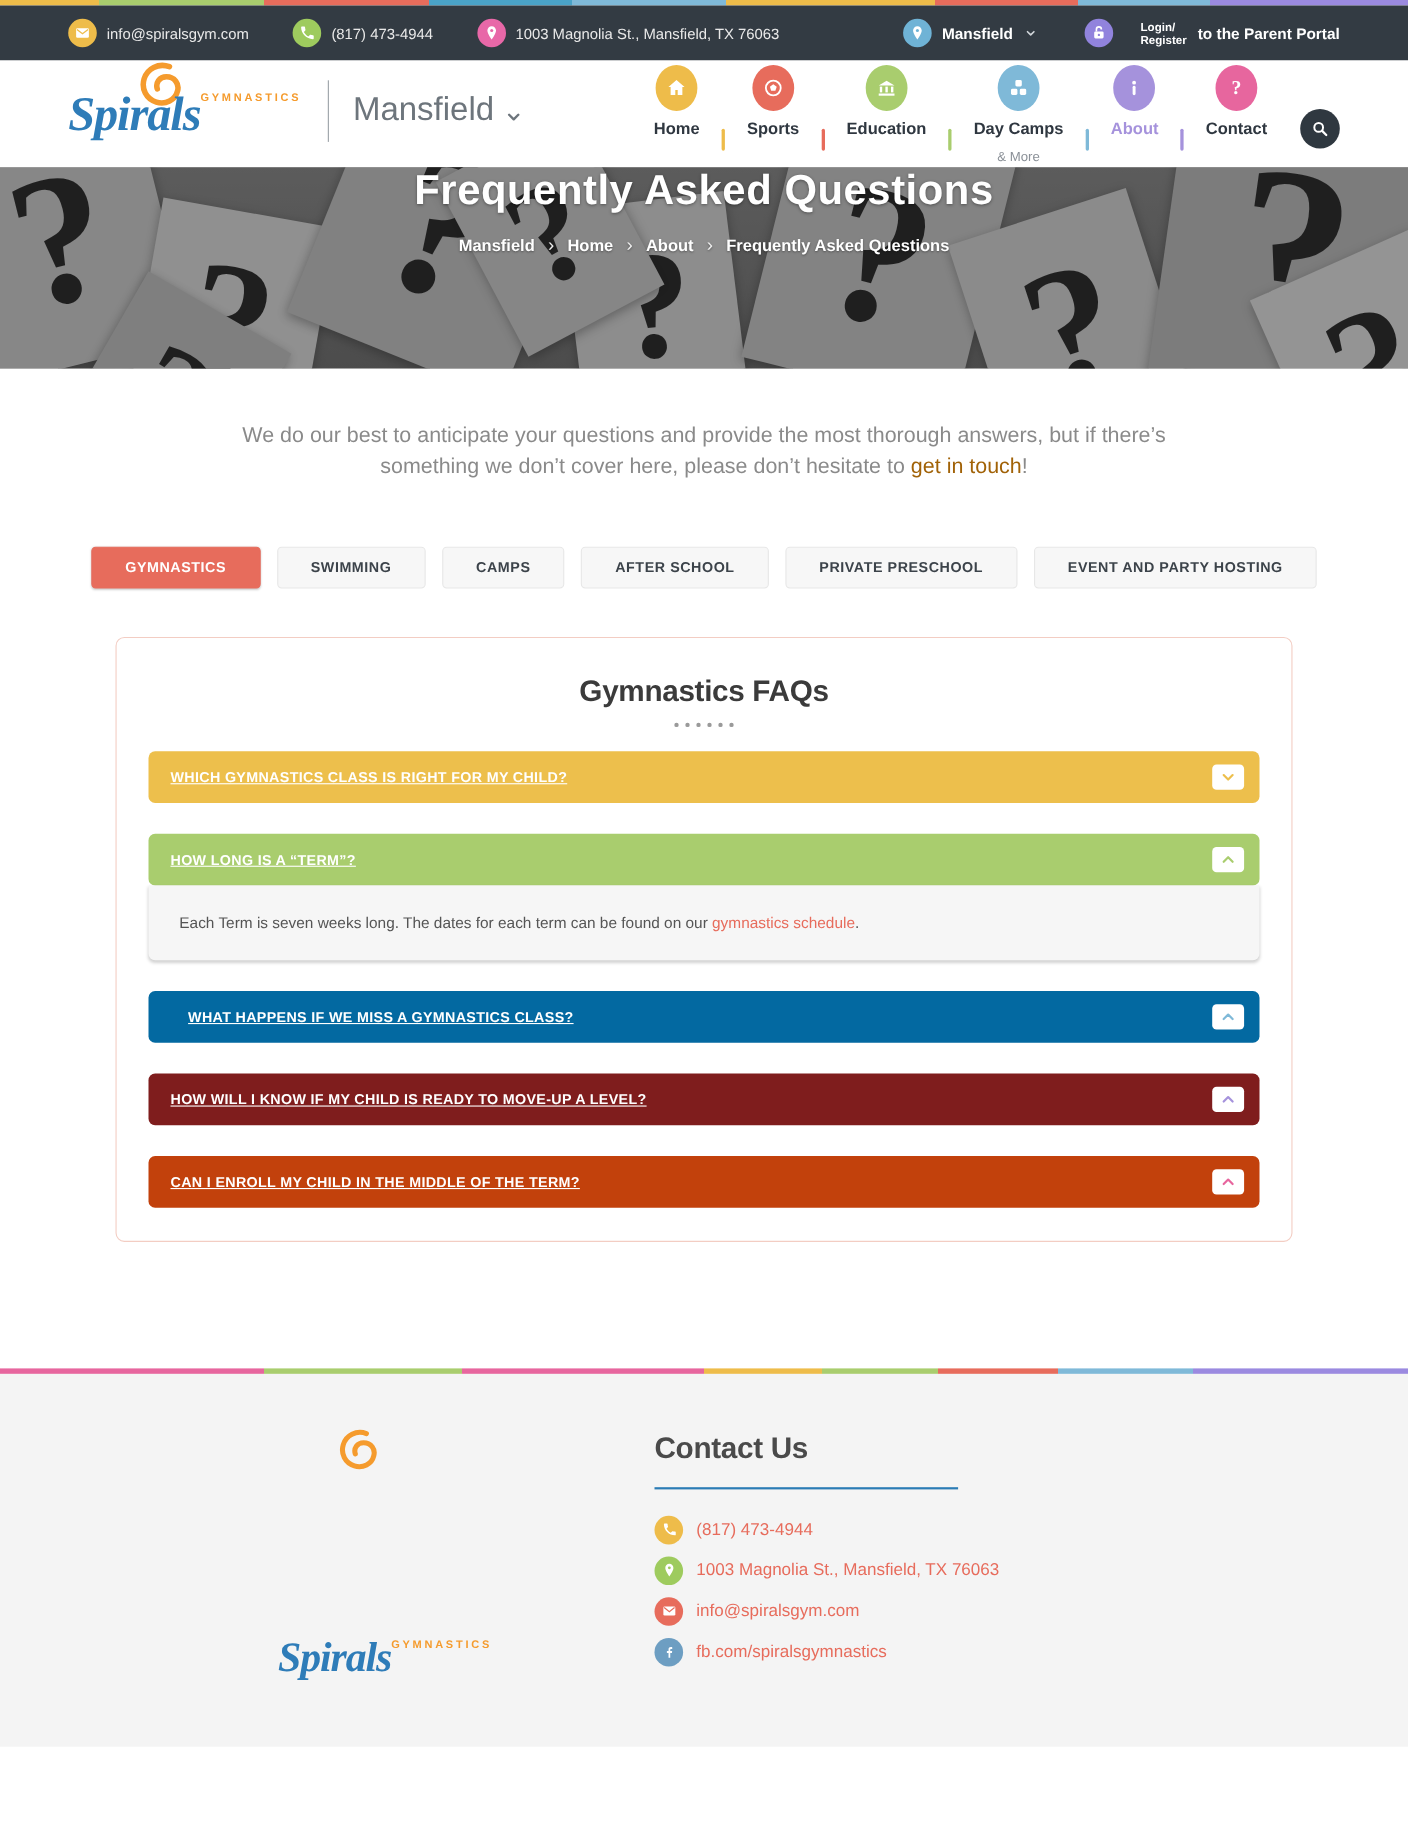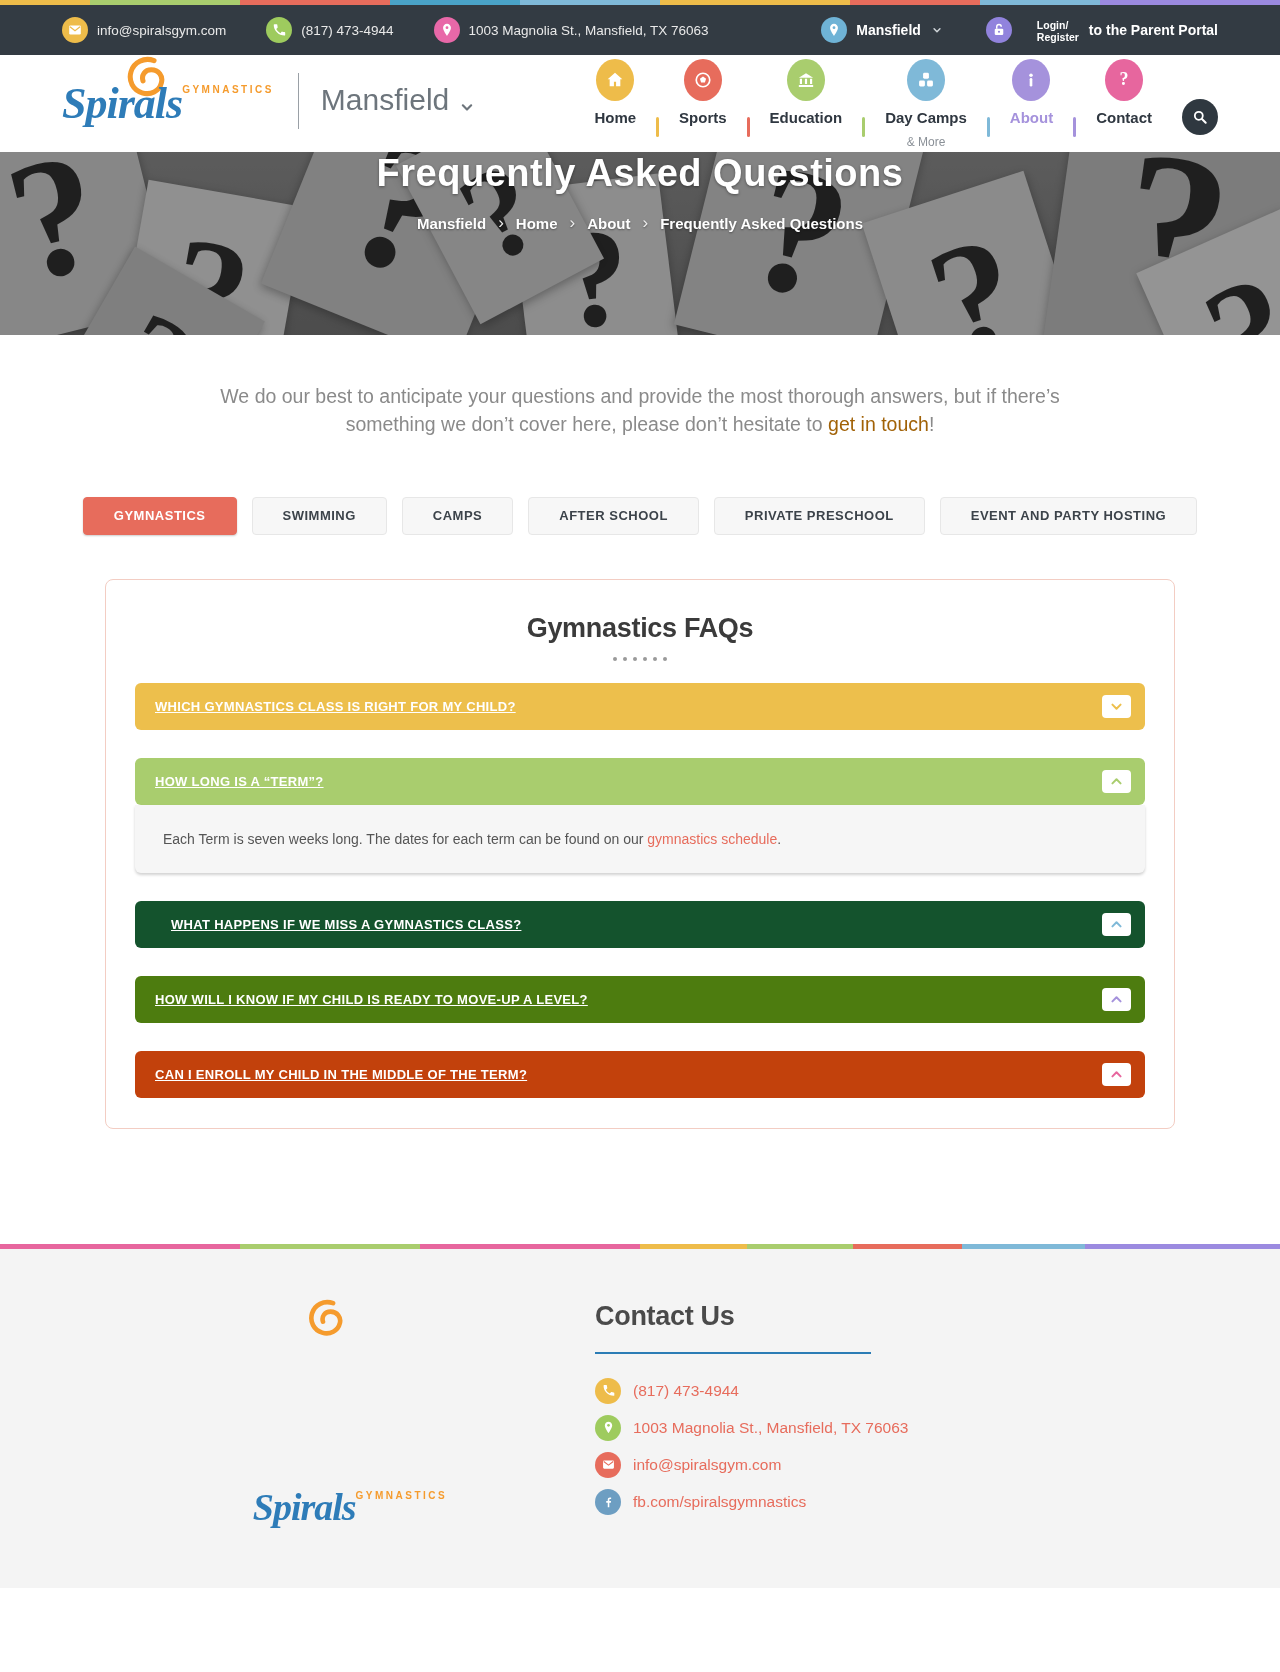--- a/index.html
+++ b/index.html
@@ -346,31 +346,31 @@
           <span class="faq-q">HOW LONG IS A “TERM”?</span>
           <button class="faq-toggle" style="color: rgb(169, 205, 110);">
             <svg viewBox="0 0 24 24">
               <path d="M5.5 15 12 8.5 18.5 15" fill="none" stroke="currentColor" stroke-width="3.2" stroke-linecap="round" stroke-linejoin="round"></path>
             </svg>
           </button>
         </div>
         <div class="faq-body"><span>Each Term is seven weeks long. The dates for each term can be found on our </span><a>gymnastics schedule</a><span>.</span></div>
       </div>
       <div class="faq-item">
-        <div class="faq-head" style="background: #14532d; padding-left: 36px;">
+        <div class="faq-head" style="background: #0369a1; padding-left: 36px;">
           <span class="faq-q">WHAT HAPPENS IF WE MISS A GYMNASTICS CLASS?</span>
           <button class="faq-toggle" style="color: rgb(127, 185, 216);">
             <svg viewBox="0 0 24 24">
               <path d="M5.5 15 12 8.5 18.5 15" fill="none" stroke="currentColor" stroke-width="3.2" stroke-linecap="round" stroke-linejoin="round"></path>
             </svg>
           </button>
         </div>
       </div>
       <div class="faq-item">
-        <div class="faq-head" style="background: #4d7c0f;">
+        <div class="faq-head" style="background: #7f1d1d;">
           <span class="faq-q">HOW WILL I KNOW IF MY CHILD IS READY TO MOVE-UP A LEVEL?</span>
           <button class="faq-toggle" style="color: rgb(165, 146, 220);">
             <svg viewBox="0 0 24 24">
               <path d="M5.5 15 12 8.5 18.5 15" fill="none" stroke="currentColor" stroke-width="3.2" stroke-linecap="round" stroke-linejoin="round"></path>
             </svg>
           </button>
         </div>
       </div>
       <div class="faq-item">
         <div class="faq-head" style="background: #c2410c;">

